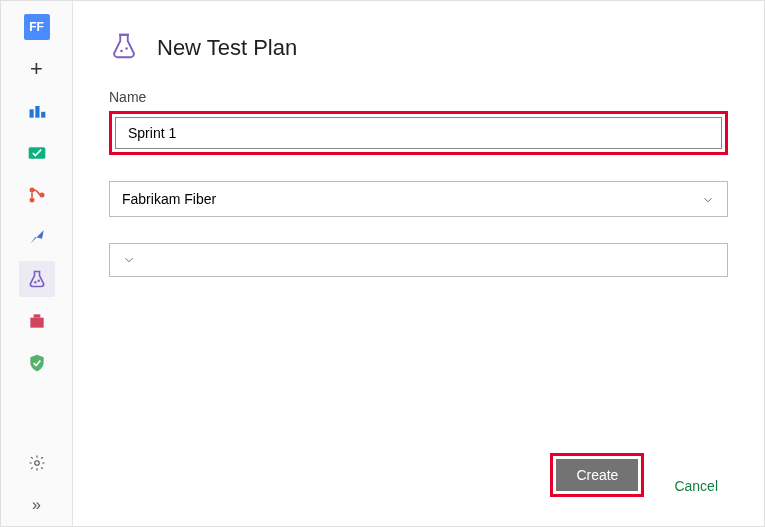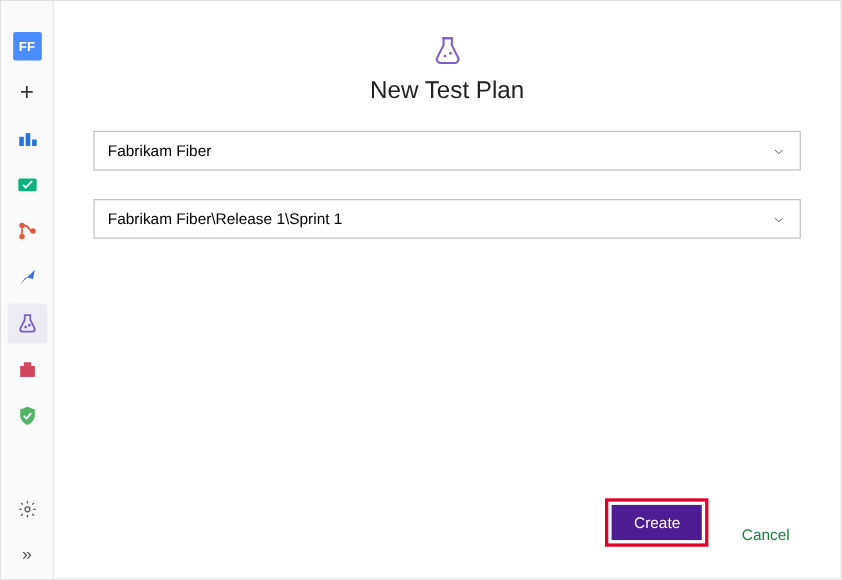--- a/index.html
+++ b/index.html
@@ -1,35 +1,35 @@
 <!DOCTYPE html>
 <html><head>
   <meta charset="utf-8">
   <style>
     * { margin: 0; padding: 0; box-sizing: border-box; font-family: "Segoe UI", Arial, sans-serif; }
     body { width: 765px; height: 527px; display: flex; background: #fff; overflow: hidden; border: 1px solid #e0e0e0; }
-    .sidebar { width: 48px; background: #fafafa; border-right: 1px solid #e5e5e5; display: flex; flex-direction: column; align-items: center; padding-top: 20px; gap: 0; }
+    .sidebar { width: 72px; background: #fafafa; border-right: 1px solid #e5e5e5; display: flex; flex-direction: column; align-items: center; padding-top: 5px; gap: 0; }
     .sidebar-item { width: 36px; height: 36px; display: flex; align-items: center; justify-content: center; margin: 3px 0; border-radius: 2px; position: relative; }
     .sidebar-item.selected { background: #eceaf3; }
     .ff-logo { width: 26px; height: 26px; background: #4a8bfd; color: #fff; font-weight: 600; font-size: 12px; display: flex; align-items: center; justify-content: center; border-radius: 2px; }
     .sidebar-svg { width: 22px; height: 22px; display: flex; align-items: center; justify-content: center; }
     .plus { font-size: 22px; color: #333; font-weight: 300; line-height: 1; }
     .double-chevron { font-size: 16px; color: #555; }
     .main { flex: 1; padding: 30px 36px 24px 36px; display: flex; flex-direction: column; }
-    .header { display: flex; align-items: center; gap: 3px; margin-bottom: 24px; flex-direction: column; }
+    .header { display: flex; align-items: center; gap: 18px; margin-bottom: 24px; }
     .title { font-size: 22px; font-weight: 400; color: #212121; }
     .field-label { font-size: 14px; color: #444; margin-bottom: 6px; display: block; }
     .field-wrap { margin-bottom: 26px; }
     .highlight { border: 3px solid #e4002b; padding: 3px; }
     .text-input { width: 100%; border: 1px solid #888; padding: 7px 12px; font-size: 14px; outline: none; background: #fff; }
     .select-box { width: 100%; border: 1px solid #bbb; padding: 9px 12px; font-size: 14px; display: flex; align-items: flex-end; justify-content: space-between; cursor: pointer; background: #fff; }
     .chev-down { width: 14px; height: 14px; }
     .footer { margin-top: auto; display: flex; justify-content: flex-end; align-items: center; gap: 20px; padding-top: 60px; }
     .create-wrap { border: 3px solid #e4002b; padding: 3px; }
-    .create-btn { background: #4c1d95; color: #fff; border: none; padding: 8px 20px; font-size: 14px; cursor: pointer; }
+    .create-btn { background: #737373; color: #fff; border: none; padding: 8px 20px; font-size: 14px; cursor: pointer; }
     .cancel-btn { background: none; border: none; color: #15803d; font-size: 14px; cursor: pointer; padding: 8px 10px; margin-top: 23px; }
   </style>
 </head>
 <body>
 
 <div class="sidebar">
   <div class="sidebar-item">
     <div class="ff-logo">FF</div>
   </div>
   <div class="sidebar-item">
@@ -114,33 +114,38 @@
       <svg viewBox="0 0 24 24" width="30" height="30">
           <path d="M9 3h6v5l5 10a3 3 0 01-3 3H7a3 3 0 01-3-3l5-10V3z" fill="none" stroke="#7b5fc7" stroke-width="1.5"></path>
           <line x1="8" y1="3" x2="16" y2="3" stroke="#7b5fc7" stroke-width="1.5"></line>
           <circle cx="10" cy="16" r="1" fill="#7b5fc7"></circle>
           <circle cx="14" cy="14" r="1" fill="#7b5fc7"></circle>
         </svg>
     </div>
     <h1 class="title">New Test Plan</h1>
   </div>
 
+  <div class="field-wrap">
+    <label class="field-label">Name</label>
+    <div class="highlight">
+      <input type="text" class="text-input" value="Sprint 1" style="">
+    </div>
+  </div>
 
   <div class="field-wrap">
     <div class="select-box">
       <span>Fabrikam Fiber</span>
       <svg class="chev-down" viewBox="0 0 24 24">
           <path d="M6 9l6 6 6-6" stroke="#555" stroke-width="1.5" fill="none"></path>
         </svg>
     </div>
   </div>
 
   <div class="field-wrap">
     <div class="select-box">
-      <span>Fabrikam Fiber\Release 1\Sprint 1</span>
       <svg class="chev-down" viewBox="0 0 24 24">
           <path d="M6 9l6 6 6-6" stroke="#555" stroke-width="1.5" fill="none"></path>
         </svg>
     </div>
   </div>
 
   <div class="footer">
     <div class="create-wrap">
       <button class="create-btn">Create</button>
     </div>

